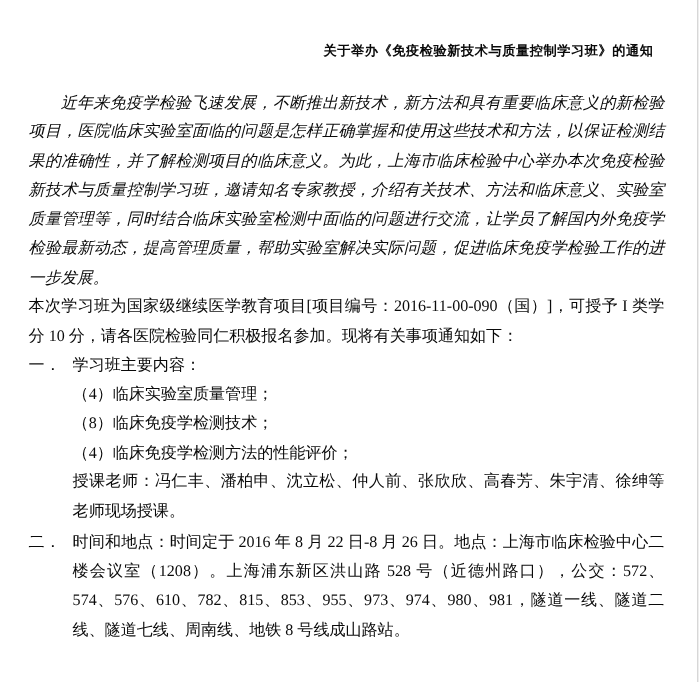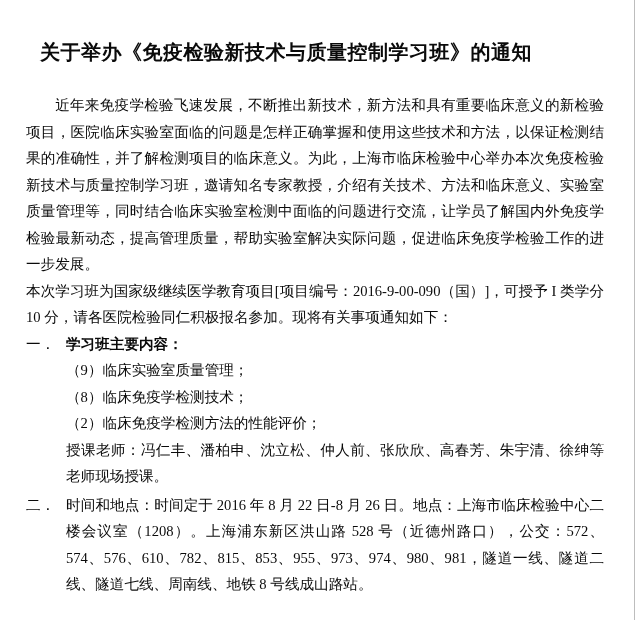--- a/index.html
+++ b/index.html
@@ -16,22 +16,22 @@
   }
   .page {
     position: relative;
     width: 635px;
     height: 620px;
     box-sizing: border-box;
     background: #ffffff;
     border-right: 1px solid #bdbdbd;
   }
   .doc-title {
-    text-align: left;
-    font-size: 20px;
+    text-align: right;
+    font-size: 12px;
     font-weight: bold;
     letter-spacing: 0.5px;
     margin: 0;
     padding: 38px 40px 0 40px;
     line-height: 1.4;
     font-family: "Liberation Serif", "DejaVu Serif", serif;
   }
   .body-area {
     padding: 26px 30px 0 26px;
     font-size: 14.6px;
@@ -39,20 +39,21 @@
     text-align: justify;
     text-justify: inter-ideograph;
   }
   p.para {
     margin: 0;
     text-indent: 0;
   }
   p.indent2 {
     margin: 0;
     text-indent: 2em;
+    font-style: italic;
   }
   .list-row {
     display: flex;
     align-items: flex-start;
     margin: 0;
   }
   .list-num {
     flex: 0 0 auto;
     width: 26px;
     text-align: left;
@@ -84,30 +85,30 @@
 <body>
 
 <div class="page">
 
   <h1 class="doc-title">关于举办《免疫检验新技术与质量控制学习班》的通知</h1>
 
   <div class="body-area">
 
     <p class="indent2">近年来免疫学检验飞速发展，不断推出新技术，新方法和具有重要临床意义的新检验项目，医院临床实验室面临的问题是怎样正确掌握和使用这些技术和方法，以保证检测结果的准确性，并了解检测项目的临床意义。为此，上海市临床检验中心举办本次免疫检验新技术与质量控制学习班，邀请知名专家教授，介绍有关技术、方法和临床意义、实验室质量管理等，同时结合临床实验室检测中面临的问题进行交流，让学员了解国内外免疫学检验最新动态，提高管理质量，帮助实验室解决实际问题，促进临床免疫学检验工作的进一步发展。</p>
 
-    <p class="para">本次学习班为国家级继续医学教育项目[项目编号：2016-9-00-090（国）]，可授予 I 类学分 10 分，请各医院检验同仁积极报名参加。现将有关事项通知如下：</p>
+    <p class="para">本次学习班为国家级继续医学教育项目[项目编号：2016-11-00-090（国）]，可授予 I 类学分 10 分，请各医院检验同仁积极报名参加。现将有关事项通知如下：</p>
 
     <div class="list-row">
       <span class="list-num">一．</span>
-      <span class="list-body" style="padding-left:14px;font-weight:bold;">学习班主要内容：</span>
+      <span class="list-body" style="padding-left:14px;">学习班主要内容：</span>
     </div>
 
-    <p class="sub-item">（9）临床实验室质量管理；</p>
+    <p class="sub-item">（4）临床实验室质量管理；</p>
     <p class="sub-item">（8）临床免疫学检测技术；</p>
-    <p class="sub-item">（2）临床免疫学检测方法的性能评价；</p>
+    <p class="sub-item">（4）临床免疫学检测方法的性能评价；</p>
 
     <p class="teacher">授课老师：冯仁丰、潘柏申、沈立松、仲人前、张欣欣、高春芳、朱宇清、徐绅等老师现场授课。</p>
 
     <div class="list-row" style="margin-top:2px;">
       <span class="list-num">二．</span>
       <span class="list-body" style="padding-left:14px;">时间和地点：时间定于 2016 年 8 月 22 日-8 月 26 日。地点：上海市临床检验中心二楼会议室（1208）。上海浦东新区洪山路 528 号（近德州路口），公交：572、574、576、610、782、815、853、955、973、974、980、981，隧道一线、隧道二线、隧道七线、周南线、地铁 8 号线成山路站。</span>
     </div>
 
   </div>
 

